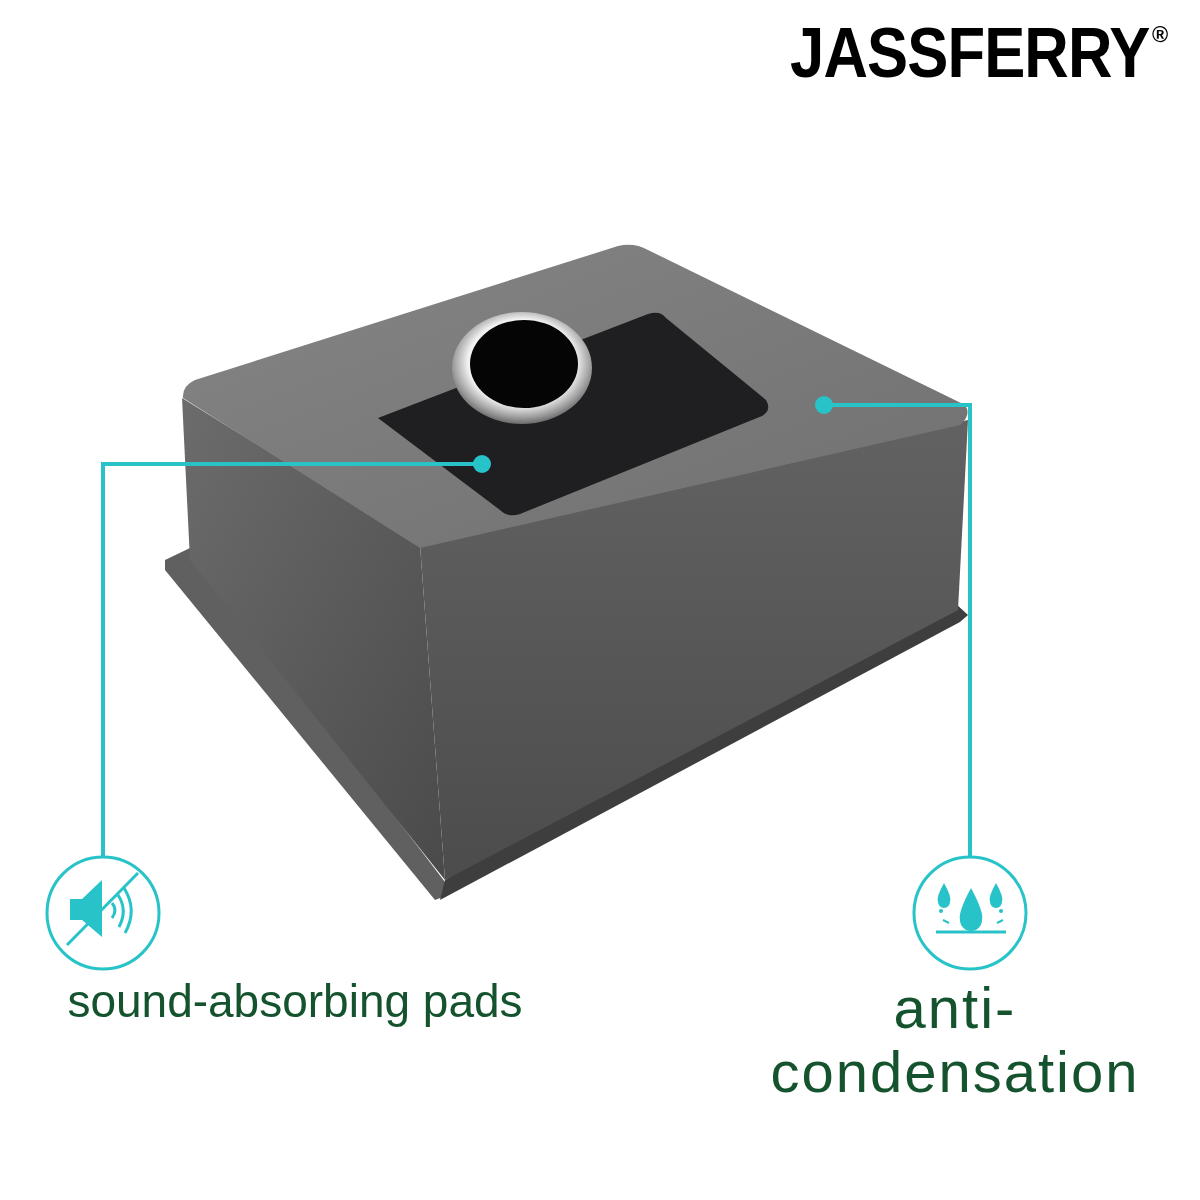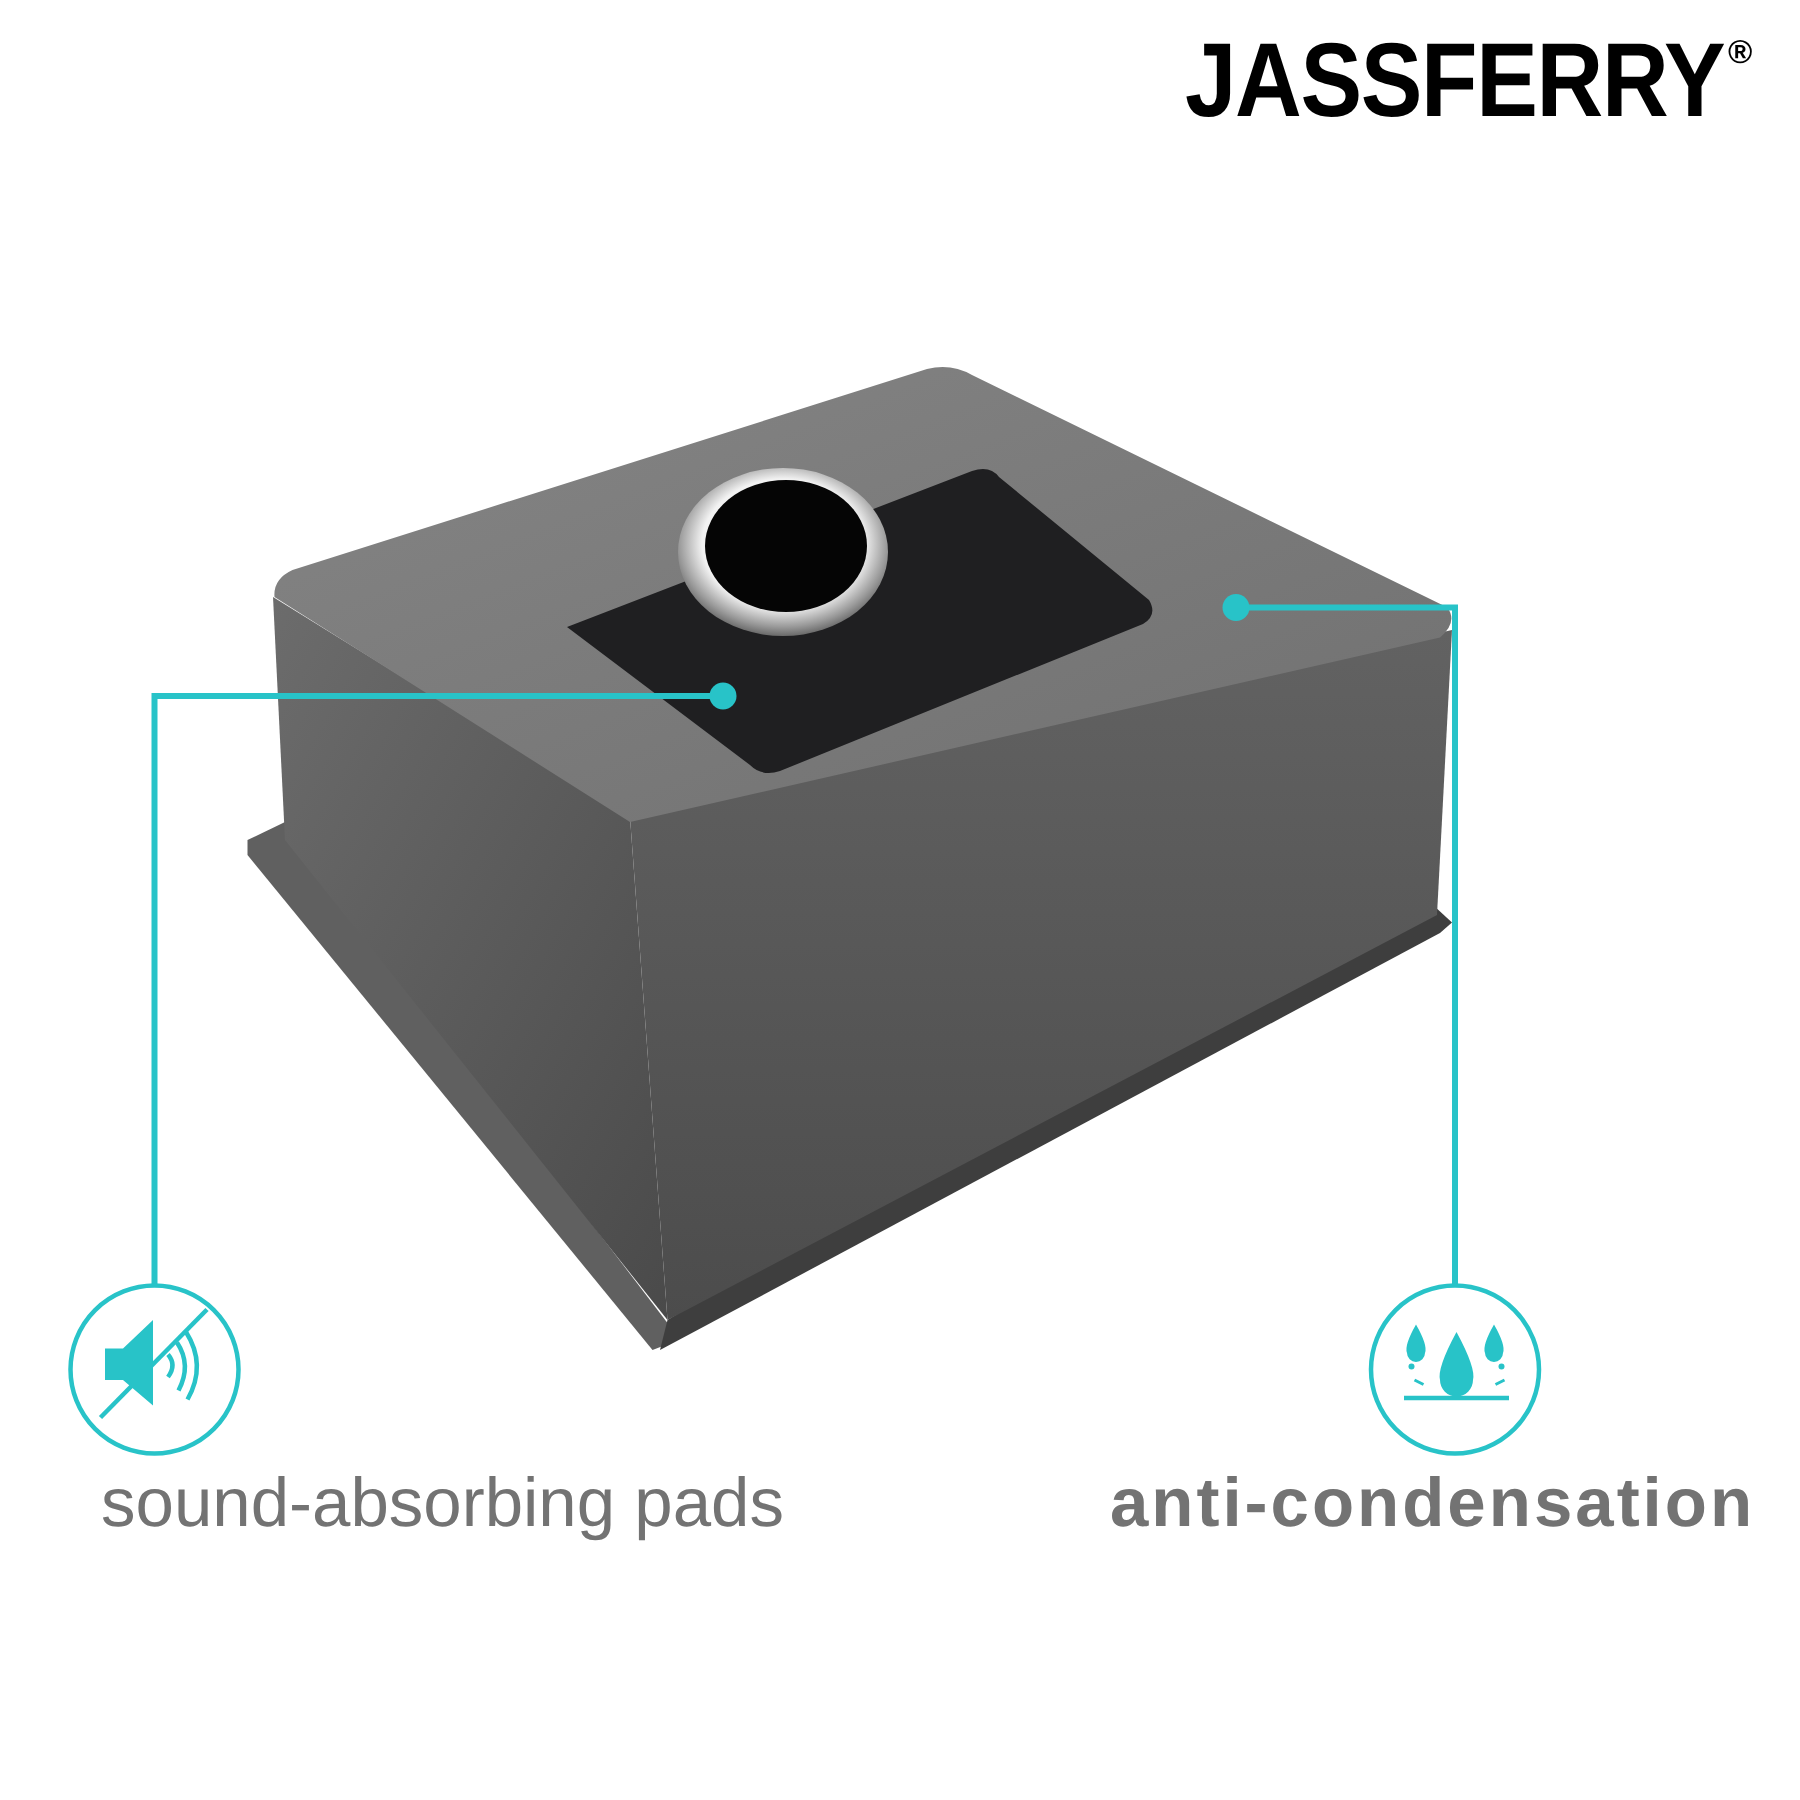--- a/index.html
+++ b/index.html
@@ -1,22 +1,22 @@
 <!DOCTYPE html>
 <html><head>
 <meta charset="utf-8">
 <style>
   html, body { margin:0; padding:0; background:#ffffff; }
   body { width:1200px; height:1200px; position:relative; overflow:hidden; font-family:"Liberation Sans", sans-serif; }
   .brand { position:absolute; left:790px; top:18px; font-family:"Liberation Sans", sans-serif; font-weight:bold; font-size:70px; letter-spacing:-1px; color:#000; transform:scaleX(0.88); transform-origin:left top; line-height:1; }
   .brand-reg { position:absolute; left:1152px; top:22px; font-size:22px; font-weight:bold; color:#000; }
   .scene { position:absolute; left:0; top:0; width:1200px; height:1200px; }
-  .label { position:absolute; color:#737373; font-family:"Liberation Sans", sans-serif; text-align:center; line-height:1.1; }
+  .label { position:absolute; color:#14532d; font-family:"Liberation Sans", sans-serif; text-align:center; line-height:1.1; }
   .label-left { left:40px; top:976px; width:510px; font-size:46px; }
-  .label-right { left:720px; top:976px; width:470px; font-size:46px; letter-spacing:2px;font-weight:bold; }
+  .label-right { left:720px; top:976px; width:470px; font-size:58px; letter-spacing:2px; }
 </style>
 </head>
 <body>
 
 <svg class="scene" viewBox="0 0 1200 1200" xmlns="http://www.w3.org/2000/svg">
   <defs>
     <linearGradient id="topGrad" x1="0" y1="0" x2="1" y2="1">
       <stop offset="0" stop-color="#858585"></stop>
       <stop offset="1" stop-color="#707070"></stop>
     </linearGradient>

